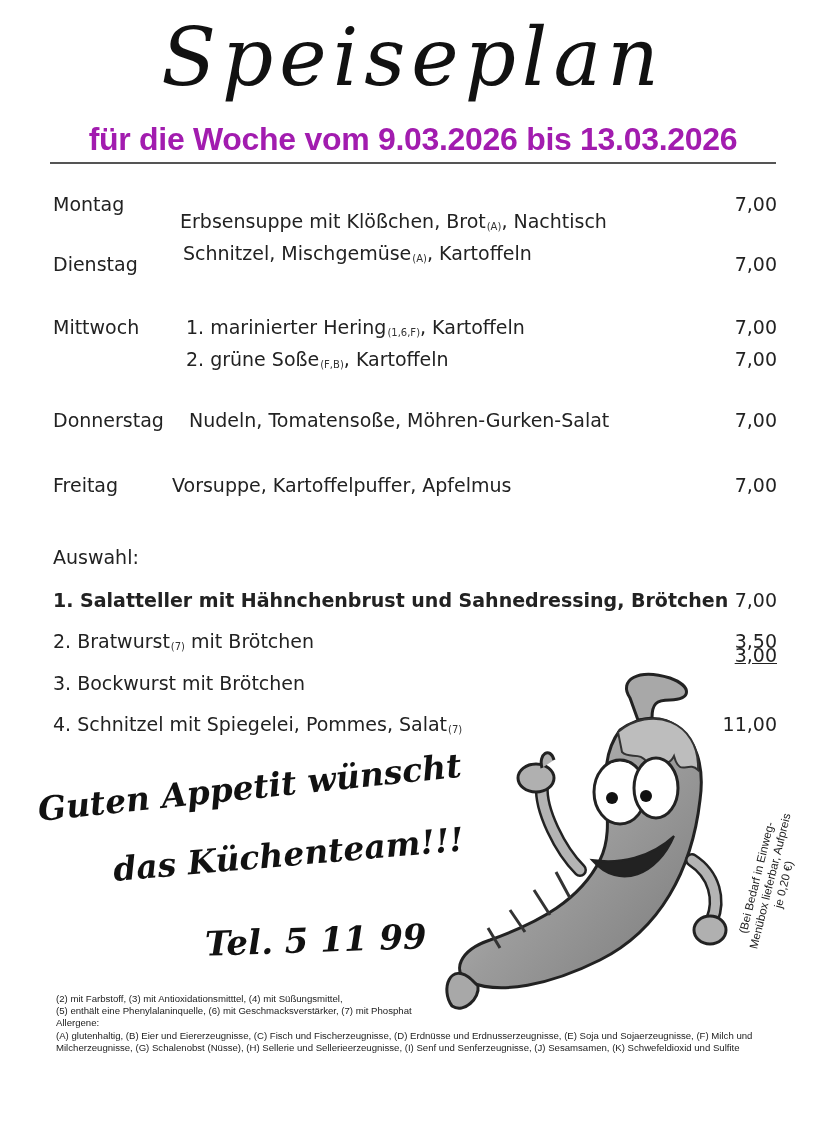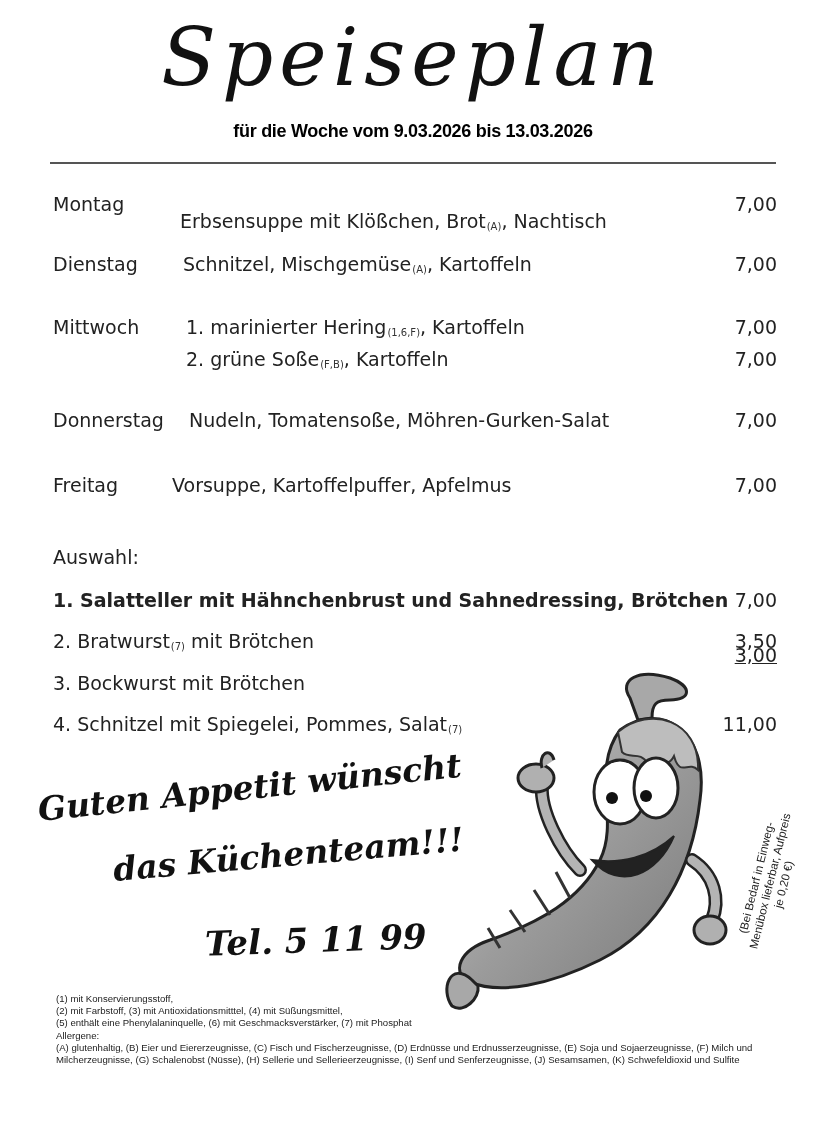--- a/index.html
+++ b/index.html
@@ -6,21 +6,21 @@
   body { width: 826px; height: 1135px; position: relative; overflow: hidden; color: #1a1a1a; }
   .abs { position: absolute; }
   .title {
     left: 0; width: 826px; top: 18px; text-align: center;
     font-family: "DejaVu Serif", serif; font-style: italic;
     font-size: 80px; letter-spacing: 6px; color: #111; line-height: 1;
   }
   .subtitle {
     left: 0; width: 826px; top: 121px; text-align: center;
     font-family: "Liberation Sans", sans-serif; font-weight: bold;
-    font-size: 18px; color: #000000; letter-spacing: -0.3px;
+    font-size: 32px; color: #a21caf; letter-spacing: -0.3px;
   }
   .rule { left: 50px; top: 162px; width: 726px; height: 2px; background: #555; }
   .hand { font-family: "DejaVu Sans", sans-serif; font-size: 19px; color: #222; white-space: nowrap; }
   .day { left: 53px; }
   .price { right: 49px; text-align: right; }
   sub.al { font-size: 10px; vertical-align: -2px; margin-left: 1px; color: #333; }
   .script {
     font-family: "DejaVu Serif", serif; font-style: italic; font-weight: bold;
     color: #111; white-space: nowrap;
   }
@@ -41,21 +41,21 @@
 <div class="abs subtitle">für die Woche vom 9.03.2026 bis 13.03.2026</div>
 <div class="abs rule"></div>
 
 <div class="abs hand day" style="top:193px;">Montag</div>
 <div class="abs hand" style="left:180px; top:210px;">
   <span>Erbsensuppe mit Klößchen, Brot</span><sub class="al">(A)</sub><span>, Nachtisch</span>
 </div>
 <div class="abs hand price" style="top:193px;">7,00</div>
 
 <div class="abs hand day" style="top:253px;">Dienstag</div>
-<div class="abs hand" style="left:183px; top:253px;">
+<div class="abs hand" style="left:183px; top:242px;">
   <span>Schnitzel, Mischgemüse</span><sub class="al">(A)</sub><span>, Kartoffeln</span>
 </div>
 <div class="abs hand price" style="top:253px;">7,00</div>
 
 <div class="abs hand day" style="top:316px;">Mittwoch</div>
 <div class="abs hand" style="left:186px; top:316px;">
   <span>1. marinierter Hering</span><sub class="al">(1,6,F)</sub><span>, Kartoffeln</span>
 </div>
 <div class="abs hand price" style="top:316px;">7,00</div>
 <div class="abs hand" style="left:186px; top:348px;">
@@ -133,18 +133,17 @@
   <path d="M42 320 C20 300, 10 330, 22 346 C34 354, 50 338, 48 326 Z" fill="#a8a8a8" stroke="#222" stroke-width="3"></path>
 </svg>
 
 <div class="abs script" style="left:40px; top:790px; font-size:33px; transform:rotate(-6deg); transform-origin:left bottom;">Guten Appetit wünscht</div>
 <div class="abs script" style="left:115px; top:850px; font-size:33px; transform:rotate(-5deg); transform-origin:left bottom;">das Küchenteam!!!</div>
 <div class="abs script" style="left:205px; top:920px; font-size:34px; transform:rotate(-2deg);">Tel. 5 11 99</div>
 
 <div class="abs boxnote">(Bei Bedarf in Einweg-Menübox lieferbar, Aufpreis je 0,20 €)</div>
 
 <div class="abs legend">
-  <div>(1) mit Konservierungsstoff,</div>
   <div>(2) mit Farbstoff, (3) mit Antioxidationsmitttel, (4) mit Süßungsmittel,</div>
   <div>(5) enthält eine Phenylalaninquelle, (6) mit Geschmacksverstärker, (7) mit Phosphat</div>
   <div>Allergene:</div>
   <div>(A) glutenhaltig, (B) Eier und Eiererzeugnisse, (C) Fisch und Fischerzeugnisse, (D) Erdnüsse und Erdnusserzeugnisse, (E) Soja und Sojaerzeugnisse, (F) Milch und Milcherzeugnisse, (G) Schalenobst (Nüsse), (H) Sellerie und Sellerieerzeugnisse, (I) Senf und Senferzeugnisse, (J) Sesamsamen, (K) Schwefeldioxid und Sulfite</div>
 </div>
 
 </body></html>

